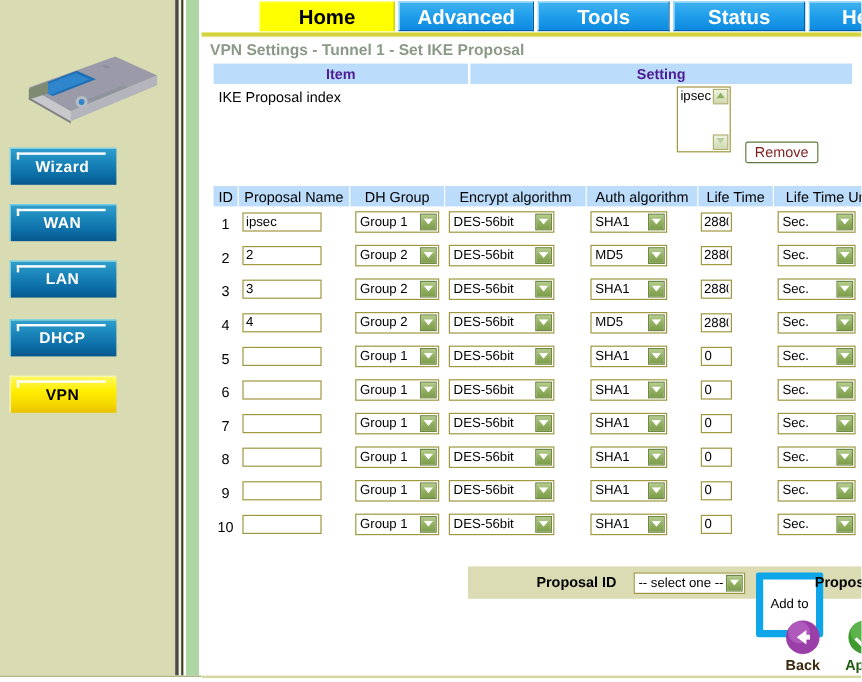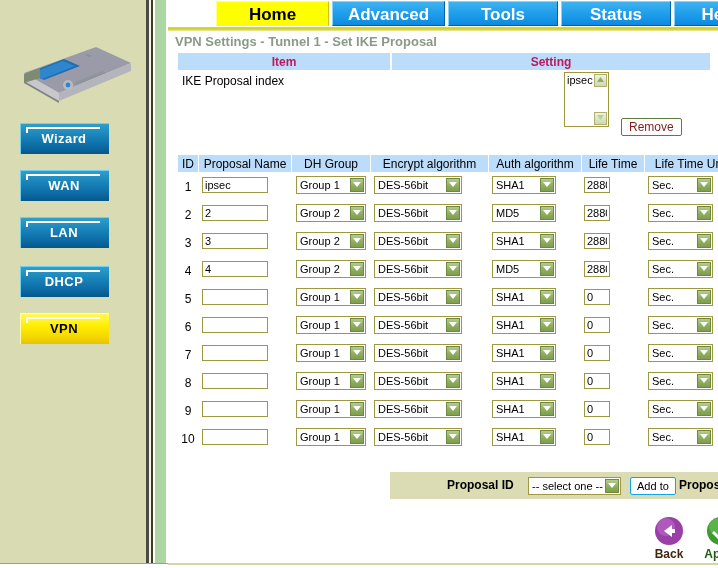--- a/index.html
+++ b/index.html
@@ -44,21 +44,21 @@
   #div-white3 { left: 166px; width: 2px; background: #ffffff; }
 
   #router-img {
     position: absolute;
     left: 18px; top: 33px;
     width: 118px; height: 72px;
   }
 
   .side-btn {
     position: absolute;
-    left: 20px;
+    left: 8px;
     width: 92px;
     height: 34px;
     cursor: pointer;
   }
   .side-btn .face {
     position: absolute;
     left: 0; top: 0;
     width: 88px; height: 30px;
     background: linear-gradient(to bottom, #2f9fcc 0%, #1b86bb 35%, #0d6fa8 70%, #07578c 100%);
     border-top: 1px solid #6fd0ee;
@@ -174,21 +174,21 @@
     height: 17px;
   }
   #hdr-item, #hdr-setting {
     position: absolute;
     top: 0; height: 17px;
     background: #bcdcfb;
     line-height: 18px;
     text-align: center;
     font-size: 12px;
     font-weight: bold;
-    color: #be185d;
+    color: #4c1d95;
   }
   #hdr-item    { left: 0px;   width: 212px; }
   #hdr-setting { left: 214px; width: 318px; }
 
   #ike-label {
     position: absolute;
     left: 14px; top: 74px;
     font-size: 12px;
     color: #000000;
   }
@@ -344,25 +344,25 @@
     left: 138px; top: 5px;
     width: 93px; height: 18px;
     border: 1px solid #a09840;
     background: #ffffff;
     box-sizing: border-box;
     cursor: pointer;
   }
   #addto-btn {
     position: absolute;
     left: 240px; top: 5px;
-    padding: 2px 6px;
+    padding: 15px 6px;
     font-size: 11px;
     color: #000000;
     background: #ffffff;
-    border: 1px solid #0ea5e9;
+    border: 6px solid #0ea5e9;
     border-radius: 2px;
     cursor: pointer;
   }
   #pid-suffix {
     position: absolute;
     left: 289px; top: 6px;
     font-size: 12px;
     font-weight: bold;
     color: #000000;
   }

